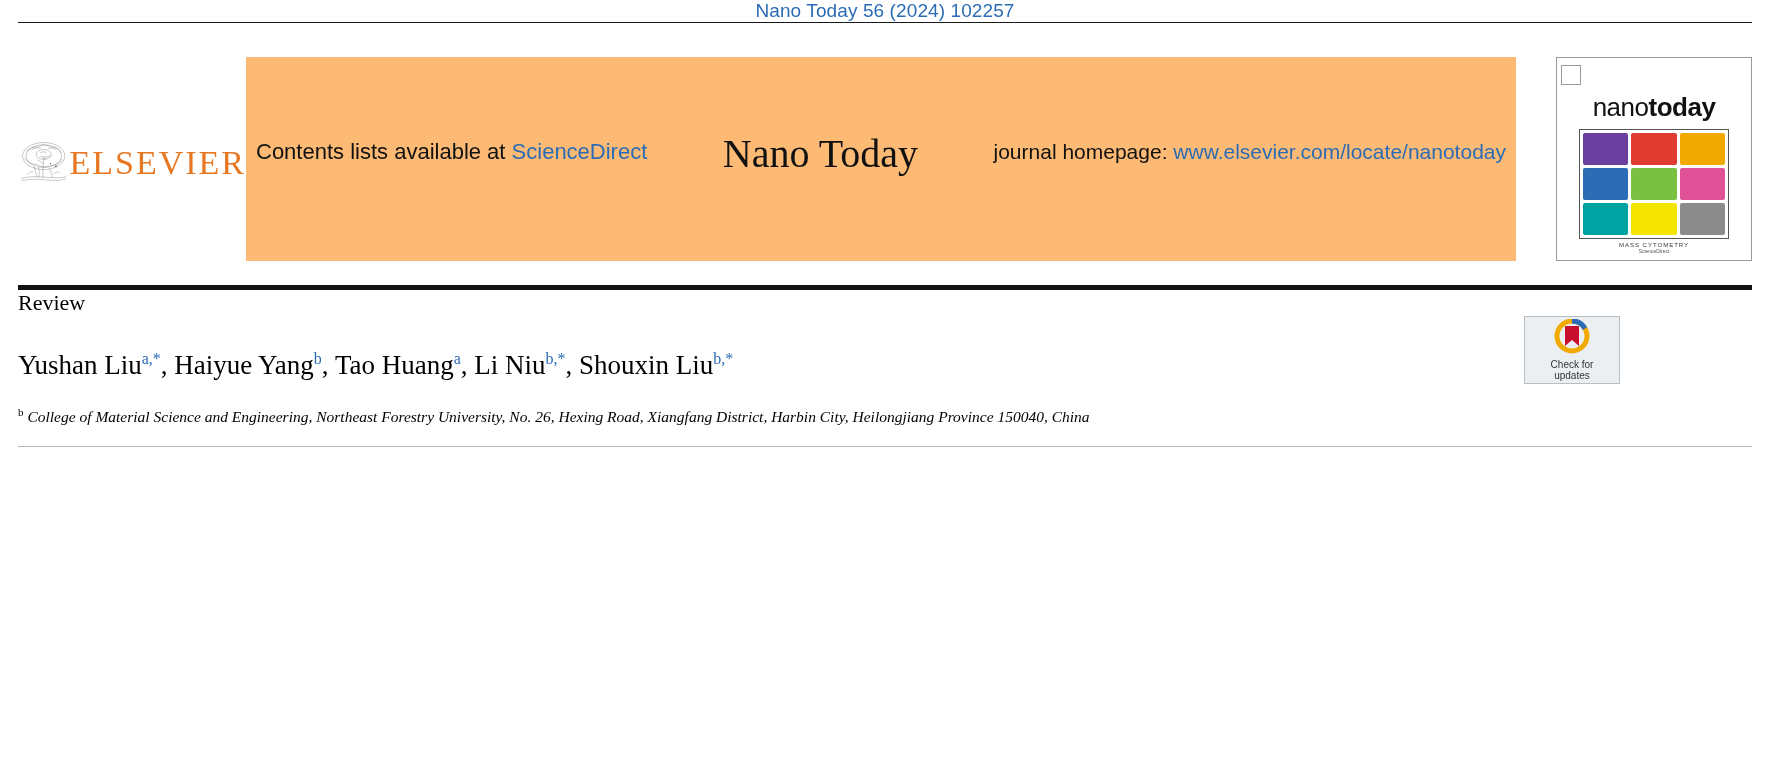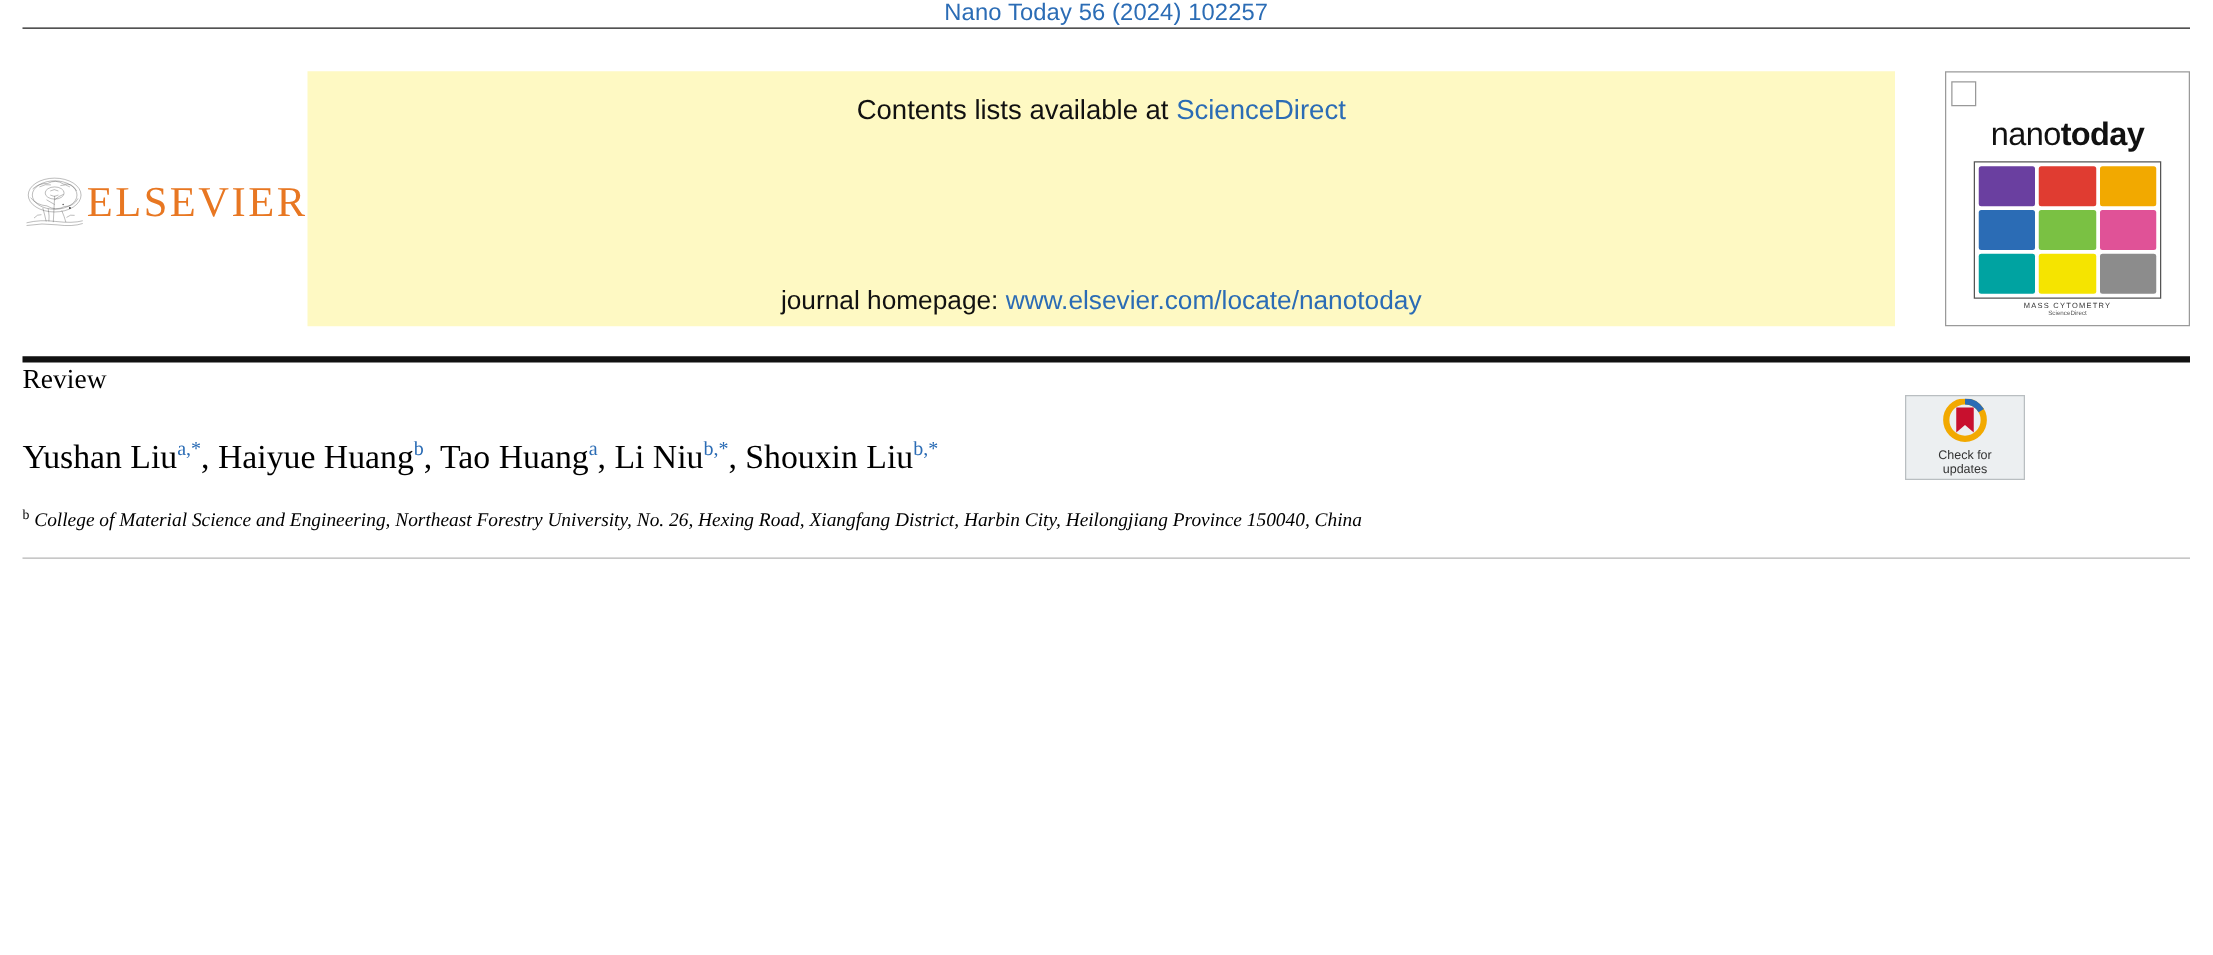--- a/index.html
+++ b/index.html
@@ -56,27 +56,27 @@
   .elsevier-word {
     font-family: "Liberation Serif", serif;
     font-size: 34px;
     letter-spacing: 2px;
     color: #e87722;
     font-weight: 400;
     margin-top: 2px;
   }
   .center-box {
     flex: 1 1 auto;
-    background: #fef9c3;
+    background: #fdba74;
     margin: 14px 0 14px 0;
     display: flex;
-    flex-direction: column;
+    flex-direction: row;
     align-items: center;
     justify-content: space-between;
-    padding: 18px 10px 8px 10px;
+    padding: 18px 10px 32px 10px;
     box-sizing: border-box;
     min-height: 200px;
   }
   .contents-line {
     font-family: "Liberation Sans", sans-serif;
     font-size: 22px;
     color: #111;
   }
   .contents-line a {
     color: #2b6cb5;
@@ -269,20 +269,21 @@
           <circle cx="120" cy="86" r="2"></circle>
         </g>
       </svg>
       <div class="elsevier-word">ELSEVIER</div>
     </div>
 
     <div class="center-box">
       <div class="contents-line">
         <span>Contents lists available at </span><a href="#">ScienceDirect</a>
       </div>
+      <div class="journal-title">Nano Today</div>
       <div class="homepage-line">
         <span>journal homepage: </span><a href="#">www.elsevier.com/locate/nanotoday</a>
       </div>
     </div>
 
     <div class="cover-thumb">
       <div class="cover-topbar">
         <span class="mini-tree"></span>
       </div>
       <div class="cover-brand">
@@ -318,21 +319,21 @@
         <div>Check for</div>
         <div>updates</div>
       </div>
     </div>
 
     <div class="section-label">Review</div>
 
 
     <div class="authors">
       <span><span>Yushan Liu</span><sup>a,*</sup></span>,
-      <span><span>Haiyue Huang</span><sup>b</sup></span>,
+      <span><span>Haiyue Yang</span><sup>b</sup></span>,
       <span><span>Tao Huang</span><sup>a</sup></span>,
       <span><span>Li Niu</span><sup>b,*</sup></span>,
       <span><span>Shouxin Liu</span><sup>b,*</sup></span>
     </div>
 
     <div class="affiliations">
       <div><sup>b</sup> <span>College of Material Science and Engineering, Northeast Forestry University, No. 26, Hexing Road, Xiangfang District, Harbin City, Heilongjiang Province 150040, China</span></div>
     </div>
   </div>
 

